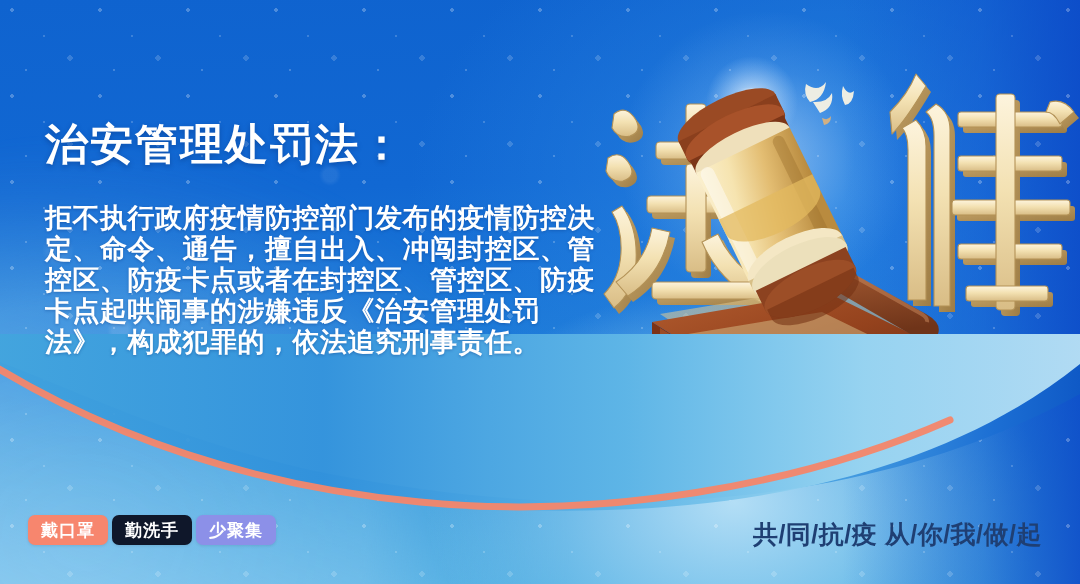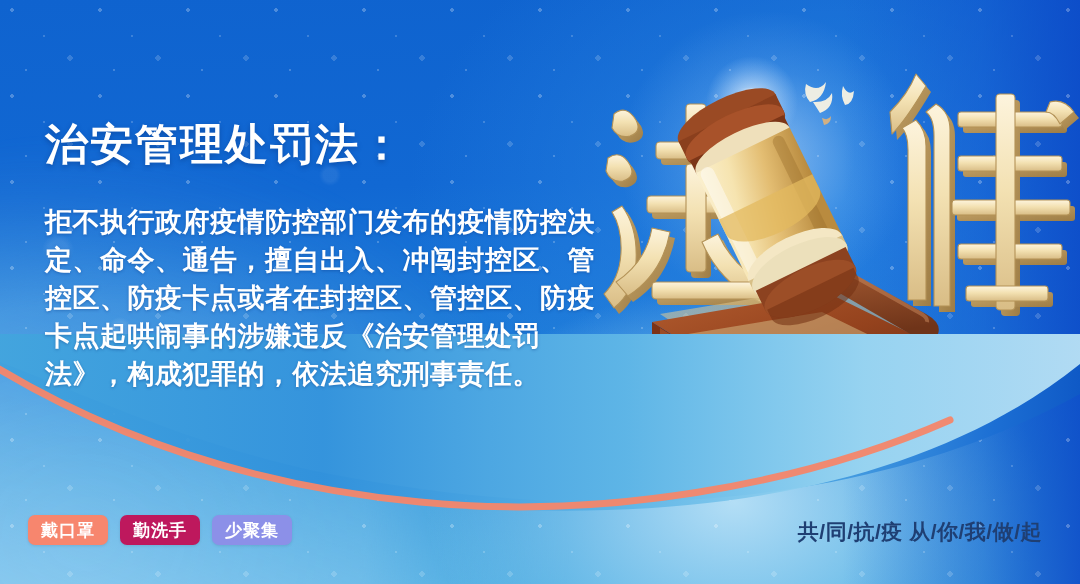--- a/index.html
+++ b/index.html
@@ -72,37 +72,37 @@
   .headline{
     position:absolute;left:45px;top:120px;
     font-size:43px;font-weight:bold;color:#ffffff;letter-spacing:2px;
     line-height:1.15;
     text-shadow:0 2px 5px rgba(8,48,120,.45);
     white-space:nowrap;
   }
   .body-copy{
     position:absolute;left:45px;top:203px;width:560px;
     font-size:27px;font-weight:bold;color:#ffffff;
-    line-height:38px;letter-spacing:.5px;
+    line-height:31px;letter-spacing:.5px;
     text-shadow:0 1px 3px rgba(10,55,130,.40);
   }
 
   
-  .tags{position:absolute;left:28px;top:515px;display:flex;gap:12px;align-items:center;}
+  .tags{position:absolute;left:28px;top:515px;display:flex;gap:4px;align-items:center;}
   .tag{
     display:inline-flex;align-items:center;justify-content:center;
     height:30px;padding:0 13px;border-radius:7px;
     color:#ffffff;font-size:17px;font-weight:bold;letter-spacing:1px;
     box-shadow:0 1px 3px rgba(0,0,0,.10);
   }
 
   
   .slogan{
     position:absolute;right:38px;top:518px;
-    font-size:21px;font-weight:bold;color:#1f3f73;letter-spacing:.5px;
+    font-size:25px;font-weight:bold;color:#1f3f73;letter-spacing:.5px;
     white-space:nowrap;
   }
 </style>
 </head>
 <body>
 
 <div id="poster">
 
   <div class="bg-layer bg-base"></div>
   <div class="bg-layer bg-leftwash"></div>
@@ -299,19 +299,19 @@
 
       <path d="M-6 32 C110 102 250 152 420 168 C600 186 800 152 950 86" fill="none" stroke="#F4866B" stroke-width="7" stroke-linecap="round" opacity=".96"></path>
     </svg>
   </div>
 
   <div class="headline">治安管理处罚法：</div>
   <div class="body-copy">拒不执行政府疫情防控部门发布的疫情防控决定、命令、通告，擅自出入、冲闯封控区、管控区、防疫卡点或者在封控区、管控区、防疫卡点起哄闹事的涉嫌违反《治安管理处罚法》，构成犯罪的，依法追究刑事责任。</div>
 
   <div class="tags">
     <span class="tag" style="background: rgb(247, 134, 110);">戴口罩</span>
-    <span class="tag" style="background: #be185d;">勤洗手</span>
+    <span class="tag" style="background: #0f172a;">勤洗手</span>
     <span class="tag" style="background: rgb(140, 144, 232); font-family: Liberation Serif, serif;">少聚集</span>
   </div>
 
   <div class="slogan">共/同/抗/疫 从/你/我/做/起</div>
 
 </div>
 
 </body></html>

